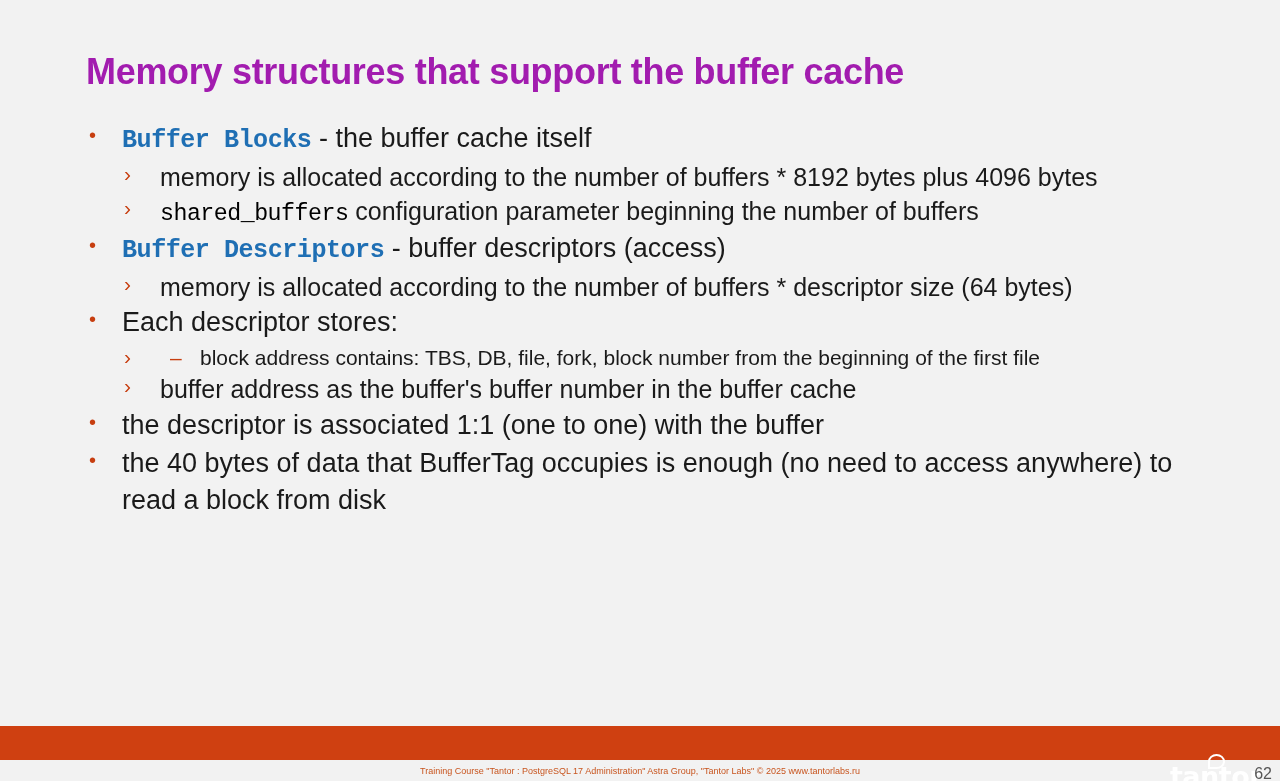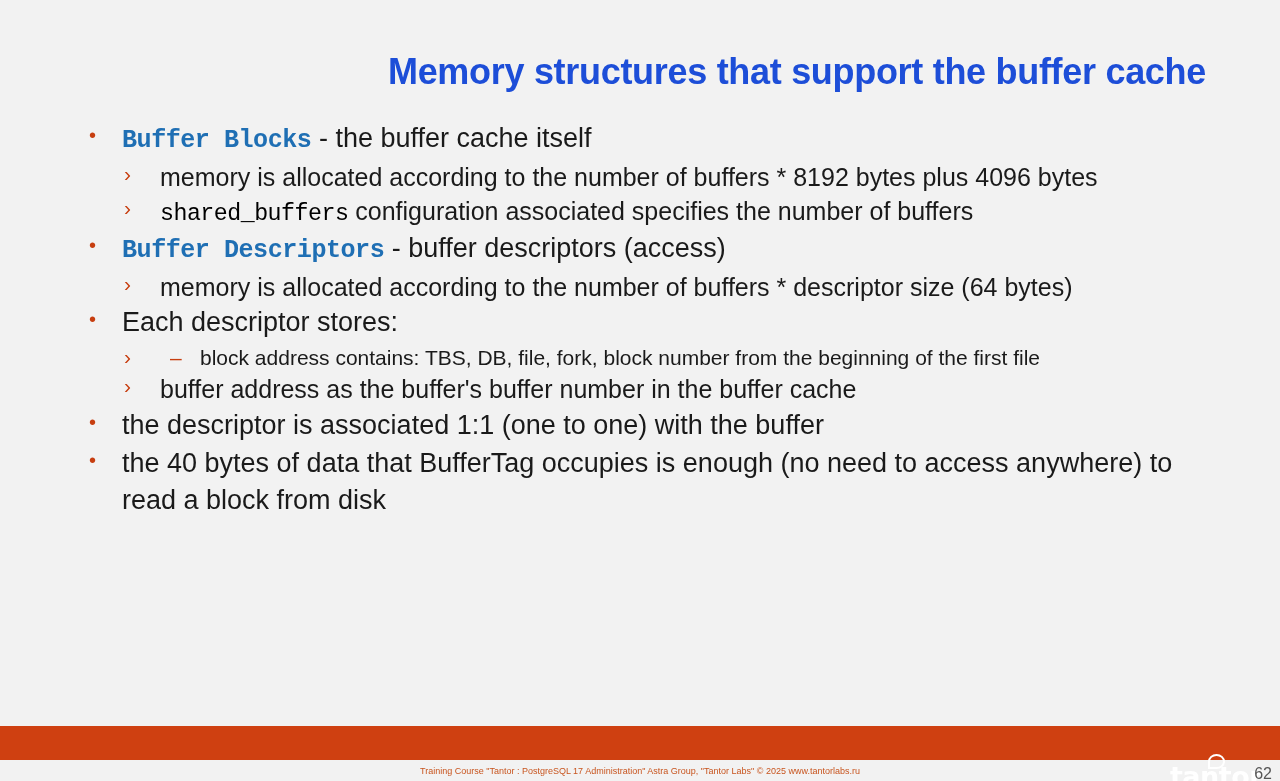--- a/index.html
+++ b/index.html
@@ -21,24 +21,23 @@
     height: 781px;
     background: #f2f2f2;
   }
   .title {
     position: absolute;
     left: 86px;
     top: 52px;
     width: 1120px;
     font-size: 36px;
     font-weight: bold;
-    color: #1d4ed8;
+    color: #a21caf;
     letter-spacing: -0.3px;
     line-height: 1.1;
-    text-align: right;
   }
   .content {
     position: absolute;
     left: 80px;
     top: 120px;
     width: 1130px;
   }
   .l1 {
     position: relative;
     padding-left: 42px;
@@ -158,21 +157,21 @@
       <span class="mono">Buffer Blocks</span><span> - the buffer cache itself</span>
     </div>
 
     <div class="l2">
       <span class="bullet">›</span>
       <span>memory is allocated according to the number of buffers * 8192 bytes plus 4096 bytes</span>
     </div>
 
     <div class="l2">
       <span class="bullet">›</span>
-      <span class="mono-plain">shared_buffers</span><span>  configuration associated specifies the number of buffers</span>
+      <span class="mono-plain">shared_buffers</span><span>  configuration parameter beginning the number of buffers</span>
     </div>
 
     <div class="l1">
       <span class="bullet">•</span>
       <span class="mono">Buffer Descriptors</span><span> - buffer descriptors (access)</span>
     </div>
 
     <div class="l2">
       <span class="bullet">›</span>
       <span>memory is allocated according to the number of buffers * descriptor size (64 bytes)</span>

